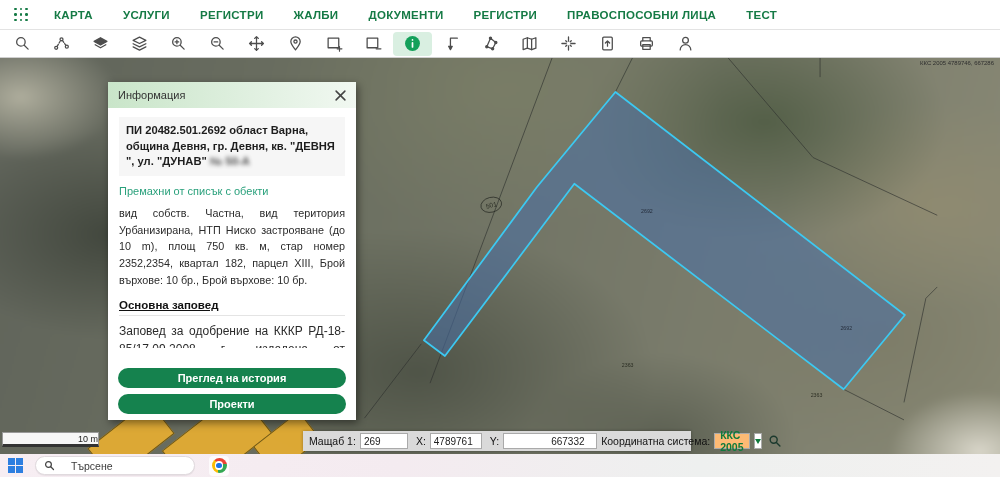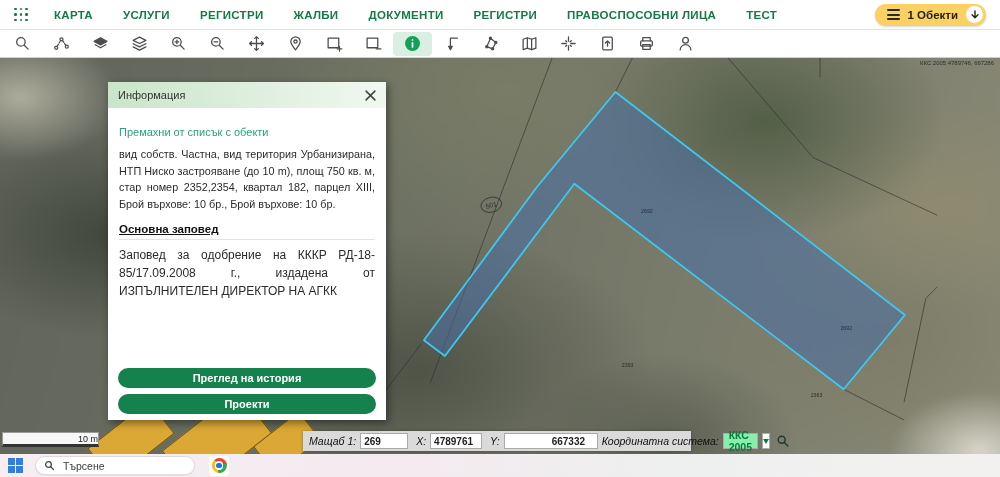--- a/index.html
+++ b/index.html
@@ -42,29 +42,29 @@
   .corner-label{position:absolute;right:6px;top:3px;z-index:4;font-size:9px;color:#2e2e2e;
     transform:scale(.66);transform-origin:right top;white-space:nowrap;}
   
   .scalebar{position:absolute;left:2px;top:375px;width:97px;height:15px;background:rgba(255,255,255,.95);
     border:1px solid #999;border-bottom:3px solid #333;z-index:6;display:flex;align-items:center;justify-content:flex-end;
     font-size:9px;color:#222;box-sizing:border-box;}
   
   .statusbar{position:absolute;left:303px;top:374px;width:388px;height:20px;background:#dadada;z-index:6;
     display:flex;align-items:center;padding:0 6px;box-sizing:border-box;gap:4px;font-size:10.5px;color:#111;
     box-shadow:0 0 3px rgba(0,0,0,.3);}
-  .statusbar label{white-space:nowrap;font-style:italic;}
+  .statusbar label{white-space:nowrap;}
   .statusbar input{height:14px;border:1px solid #aaa;background:#fff;font-size:10px;padding:0 3px;
-    font-family:inherit;color:#222;box-sizing:content-box;font-weight:bold;}
-  .crs-box{background:#86efac;border:1px solid #aaa;height:14px;display:flex;align-items:center;padding:0 5px;
+    font-family:inherit;color:#222;box-sizing:content-box;}
+  .crs-box{background:#fdba74;border:1px solid #aaa;height:14px;display:flex;align-items:center;padding:0 5px;
     font-size:10.5px;font-weight:bold;color:#0e7a3c;}
   .crs-dd{background:#fff;border:1px solid #aaa;height:14px;width:14px;display:flex;align-items:center;justify-content:center;cursor:pointer;}
   .crs-dd i{width:0;height:0;border-left:3.5px solid transparent;border-right:3.5px solid transparent;border-top:5px solid #0e7a3c;}
   
-  .panel{position:absolute;left:108px;top:25px;width:278px;height:338px;background:#fff;z-index:10;
+  .panel{position:absolute;left:108px;top:25px;width:248px;height:338px;background:#fff;z-index:10;
     box-shadow:2px 3px 8px rgba(0,0,0,.45);display:flex;flex-direction:column;box-sizing:border-box;}
   .panel-header{height:26px;flex:none;background:linear-gradient(90deg,#c9e5c9,#f1f8f1);display:flex;align-items:center;
     padding:0 10px;font-size:11px;color:#333;}
   .panel-close{margin-left:auto;cursor:pointer;display:flex;}
   .panel-body{padding:9px 11px 6px 11px;overflow:hidden;flex:1;}
   .parcel-title{background:#f6f6f6;padding:6px 7px;font-size:11.2px;font-weight:bold;color:#1e1e1e;line-height:1.4;}
   .blur-tail{filter:blur(2.2px);opacity:.8;}
   .remove-link{margin-top:9px;font-size:11px;color:#2aa17c;cursor:pointer;}
   .details{margin-top:8px;font-size:10.8px;color:#2b2b2b;line-height:1.55;text-align:justify;}
   .sec-head{margin-top:10px;font-size:11.5px;font-weight:bold;color:#111;padding-bottom:4px;border-bottom:1px solid #e4e4e4;text-decoration:underline;}
@@ -72,21 +72,21 @@
   .panel-btn{flex:none;margin:20px 10px 6px 10px;height:20px;border-radius:12px;background:#15824e;color:#fff;
     font-size:11px;font-weight:bold;display:flex;align-items:center;justify-content:center;cursor:pointer;border:none;
     font-family:inherit;}
   
   .taskbar{position:absolute;left:0;top:454px;width:100%;height:23px;z-index:40;
     background:linear-gradient(90deg,#f7eef3 0%,#f4ebf0 40%,#eef0ef 70%,#f3f1f0 100%);
     display:flex;align-items:center;}
   .start{margin-left:8px;width:15px;height:15px;display:grid;grid-template-columns:1fr 1fr;gap:1.5px;cursor:pointer;}
   .start i{background:#2d7fe0;}
   .search-pill{margin-left:12px;width:142px;height:17px;background:#fff;border:1px solid #e0dade;border-radius:10px;
-    display:flex;align-items:center;padding:0 8px;gap:8px;font-size:10.5px;color:#3c3c3c;cursor:text;
+    display:flex;align-items:center;padding:0 8px;gap:16px;font-size:10.5px;color:#3c3c3c;cursor:text;
     box-shadow:0 1px 1px rgba(0,0,0,.06);}
   .chrome{margin-left:14px;width:20px;height:20px;border-radius:4px;background:#fdfbfc;display:flex;
     align-items:center;justify-content:center;cursor:pointer;}
   .chrome-orb{position:relative;width:15px;height:15px;border-radius:50%;
     background:conic-gradient(from -45deg,#ea4335 0 120deg,#34a853 0 240deg,#fbbc05 0 360deg);}
   .chrome-orb::before{content:"";position:absolute;left:3.2px;top:3.2px;width:8.6px;height:8.6px;border-radius:50%;background:#fff;}
   .chrome-orb::after{content:"";position:absolute;left:4.7px;top:4.7px;width:5.6px;height:5.6px;border-radius:50%;background:#1a73e8;}
   .tray{margin-left:auto;display:flex;align-items:center;gap:9px;padding-right:8px;}
   .chev{width:6px;height:6px;border-left:1.5px solid #333;border-top:1.5px solid #333;transform:rotate(45deg);margin-top:3px;cursor:pointer;}
   .lang{font-size:9.5px;color:#222;cursor:pointer;}
@@ -113,33 +113,20 @@
         <i></i>
     </div>
     <span class="nav-item">КАРТА</span>
     <span class="nav-item">УСЛУГИ</span>
     <span class="nav-item">РЕГИСТРИ</span>
     <span class="nav-item">ЖАЛБИ</span>
     <span class="nav-item">ДОКУМЕНТИ</span>
     <span class="nav-item">РЕГИСТРИ</span>
     <span class="nav-item">ПРАВОСПОСОБНИ ЛИЦА</span>
     <span class="nav-item" style="margin-right:12px">ТЕСТ</span>
-    <div class="objects-pill">
-      <span class="burger">
-          <i></i>
-          <i></i>
-          <i></i>
-        </span>
-      <span class="objects-label">1 Обекти</span>
-      <span class="obj-circle">
-        <svg width="10" height="10" viewBox="0 0 10 10">
-            <path d="M5 1v6M2 4.8 5 7.8 8 4.8" stroke="#222" stroke-width="1.4" fill="none" stroke-linecap="round" stroke-linejoin="round"></path>
-          </svg>
-      </span>
-    </div>
   </div>
 
   <div class="toolbar">
     <span class="tool">
         <svg width="17" height="17" viewBox="0 0 16 16">
           <circle cx="6.5" cy="6.5" r="4"></circle>
           <path d="M9.6 9.6 13.3 13.3"></path>
         </svg>
       </span>
     <span class="tool">
@@ -314,20 +301,24 @@
     <div class="panel">
       <div class="panel-header">
         <span>Информация</span>
         <span class="panel-close">
           <svg width="11" height="11" viewBox="0 0 10 10">
               <path d="M1 1 9 9M9 1 1 9" stroke="#444" stroke-width="1.4" stroke-linecap="round"></path>
             </svg>
         </span>
       </div>
       <div class="panel-body">
+        <div class="parcel-title">
+          <span>ПИ 20482.501.2692 област Варна, община Девня, гр. Девня, кв. "ДЕВНЯ ", ул. "ДУНАВ"</span>
+          <span class="blur-tail">№ 50-А</span>
+        </div>
         <div class="remove-link">Премахни от списък с обекти</div>
         <div class="details">вид собств. Частна, вид територия Урбанизирана, НТП Ниско застрояване (до 10 m), площ 750 кв. м, стар номер 2352,2354, квартал 182, парцел XIII, Брой върхове: 10 бр., Брой върхове: 10 бр.</div>
         <div class="sec-head">Основна заповед</div>
         <div class="order-text">Заповед за одобрение на КККР РД-18-85/17.09.2008 г., издадена от ИЗПЪЛНИТЕЛЕН ДИРЕКТОР НА АГКК</div>
 
       </div>
       <button class="panel-btn">Преглед на история</button>
       <button class="panel-btn" style="margin-top:0">Проекти</button>
     </div>
   </div>

